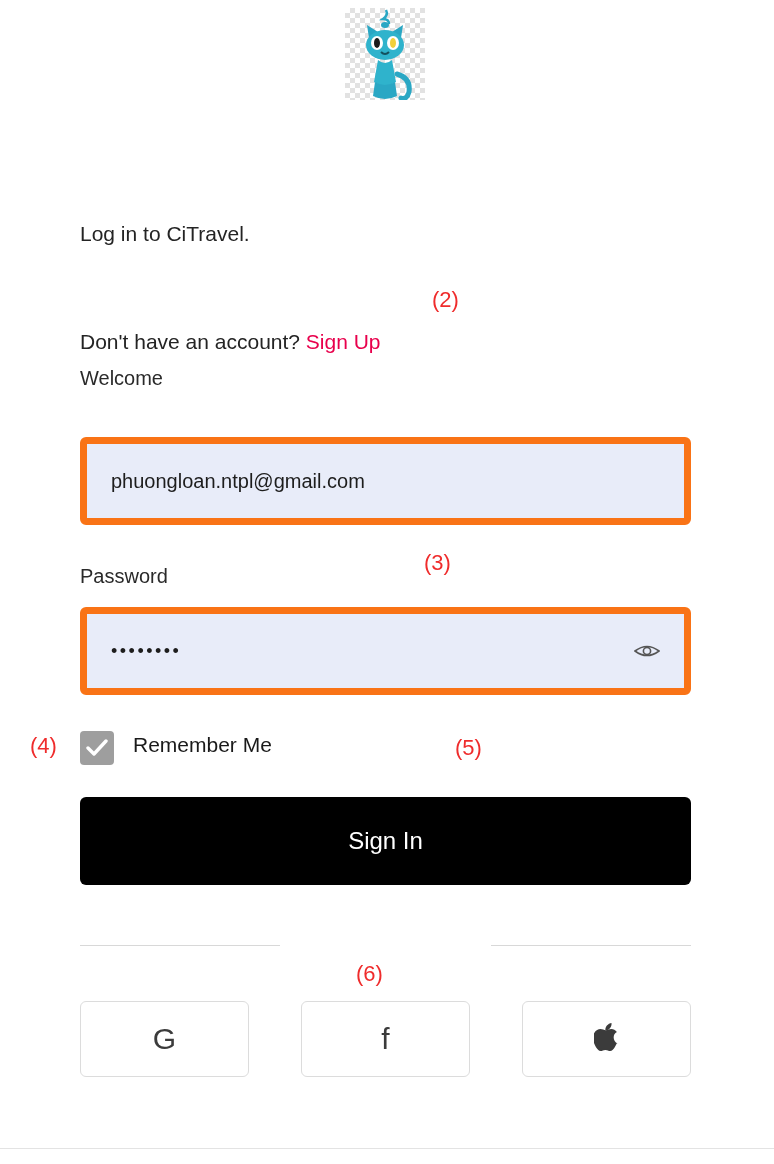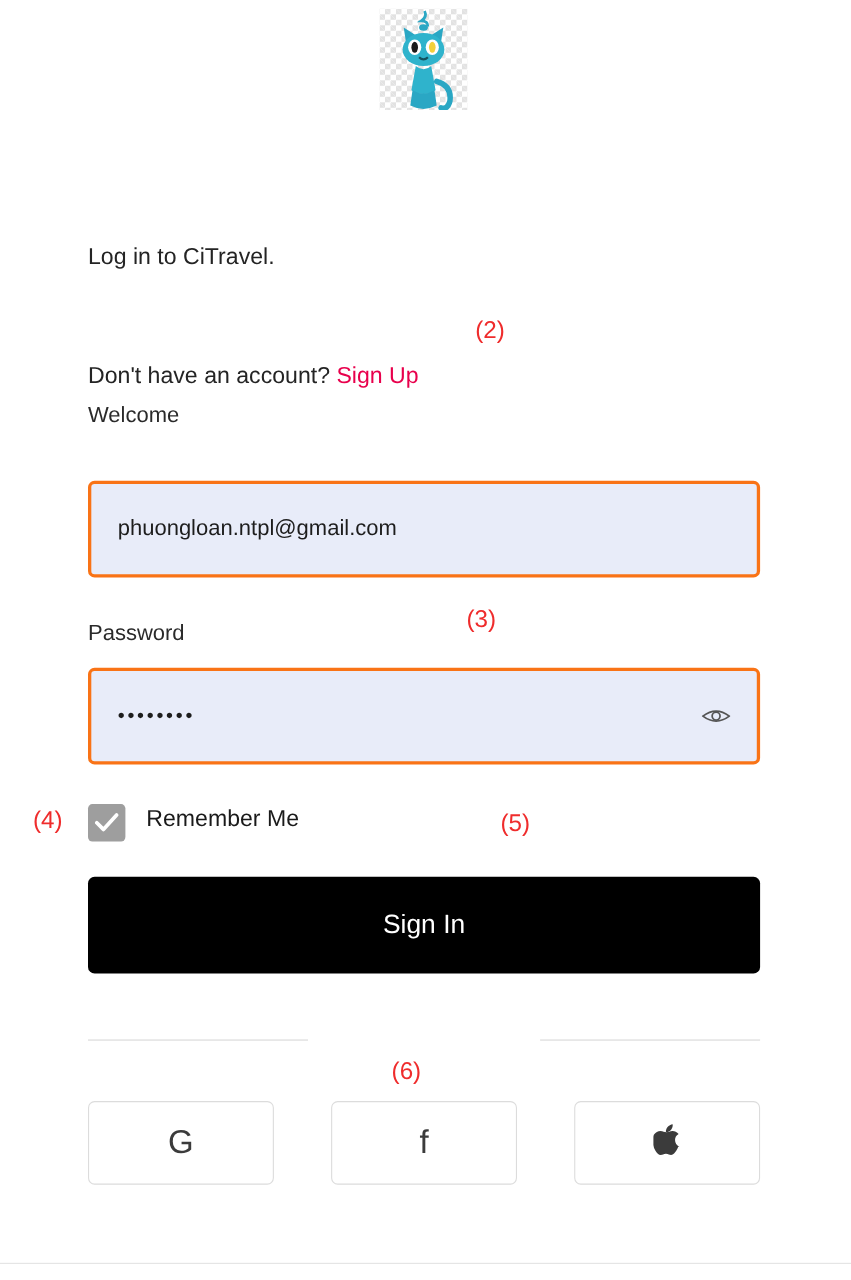--- a/index.html
+++ b/index.html
@@ -88,21 +88,21 @@
   }
   .label-username { top: 367px; }
   .label-password { top: 565px; }
 
   .input-box {
     position: absolute;
     left: 80px;
     width: 611px;
     height: 88px;
     background: #e8ecf9;
-    border: 3px solid #f97316;
+    border: 7px solid #f97316;
     border-radius: 6px;
   }
   .input-username { top: 437px; }
   .input-password { top: 607px; }
 
   .input-text {
     position: absolute;
     left: 24px;
     top: 50%;
     transform: translateY(-50%);

